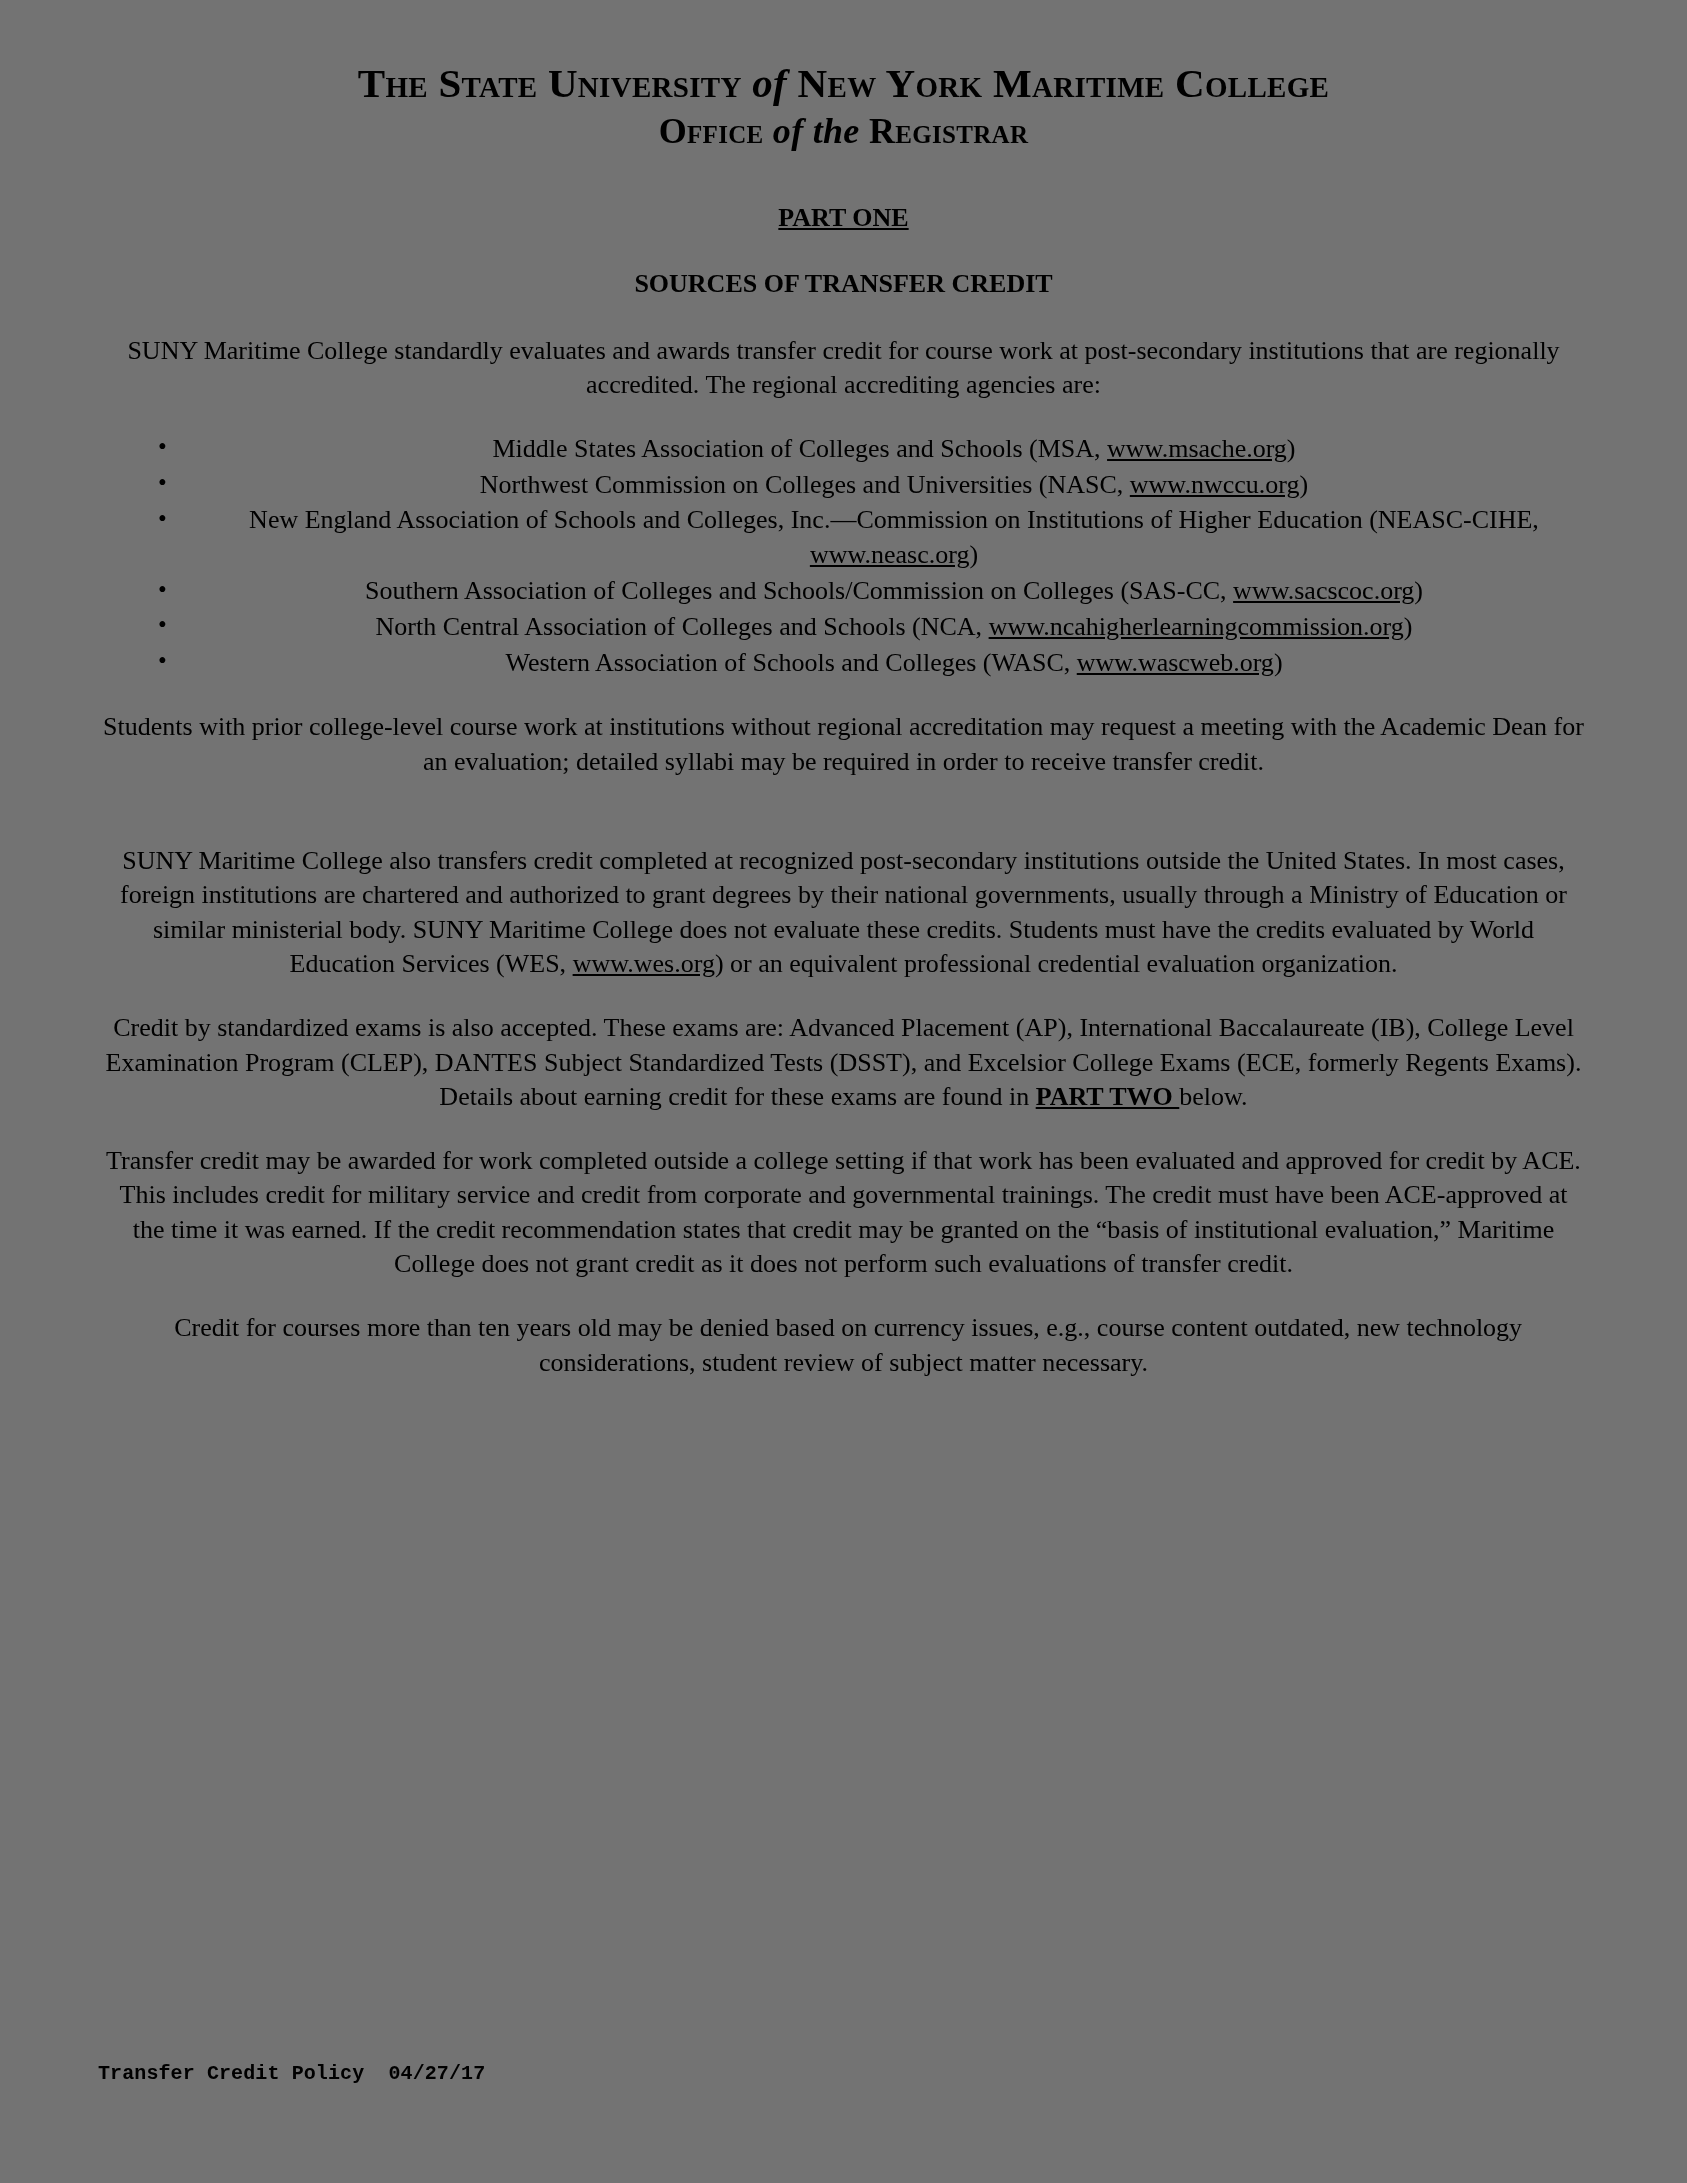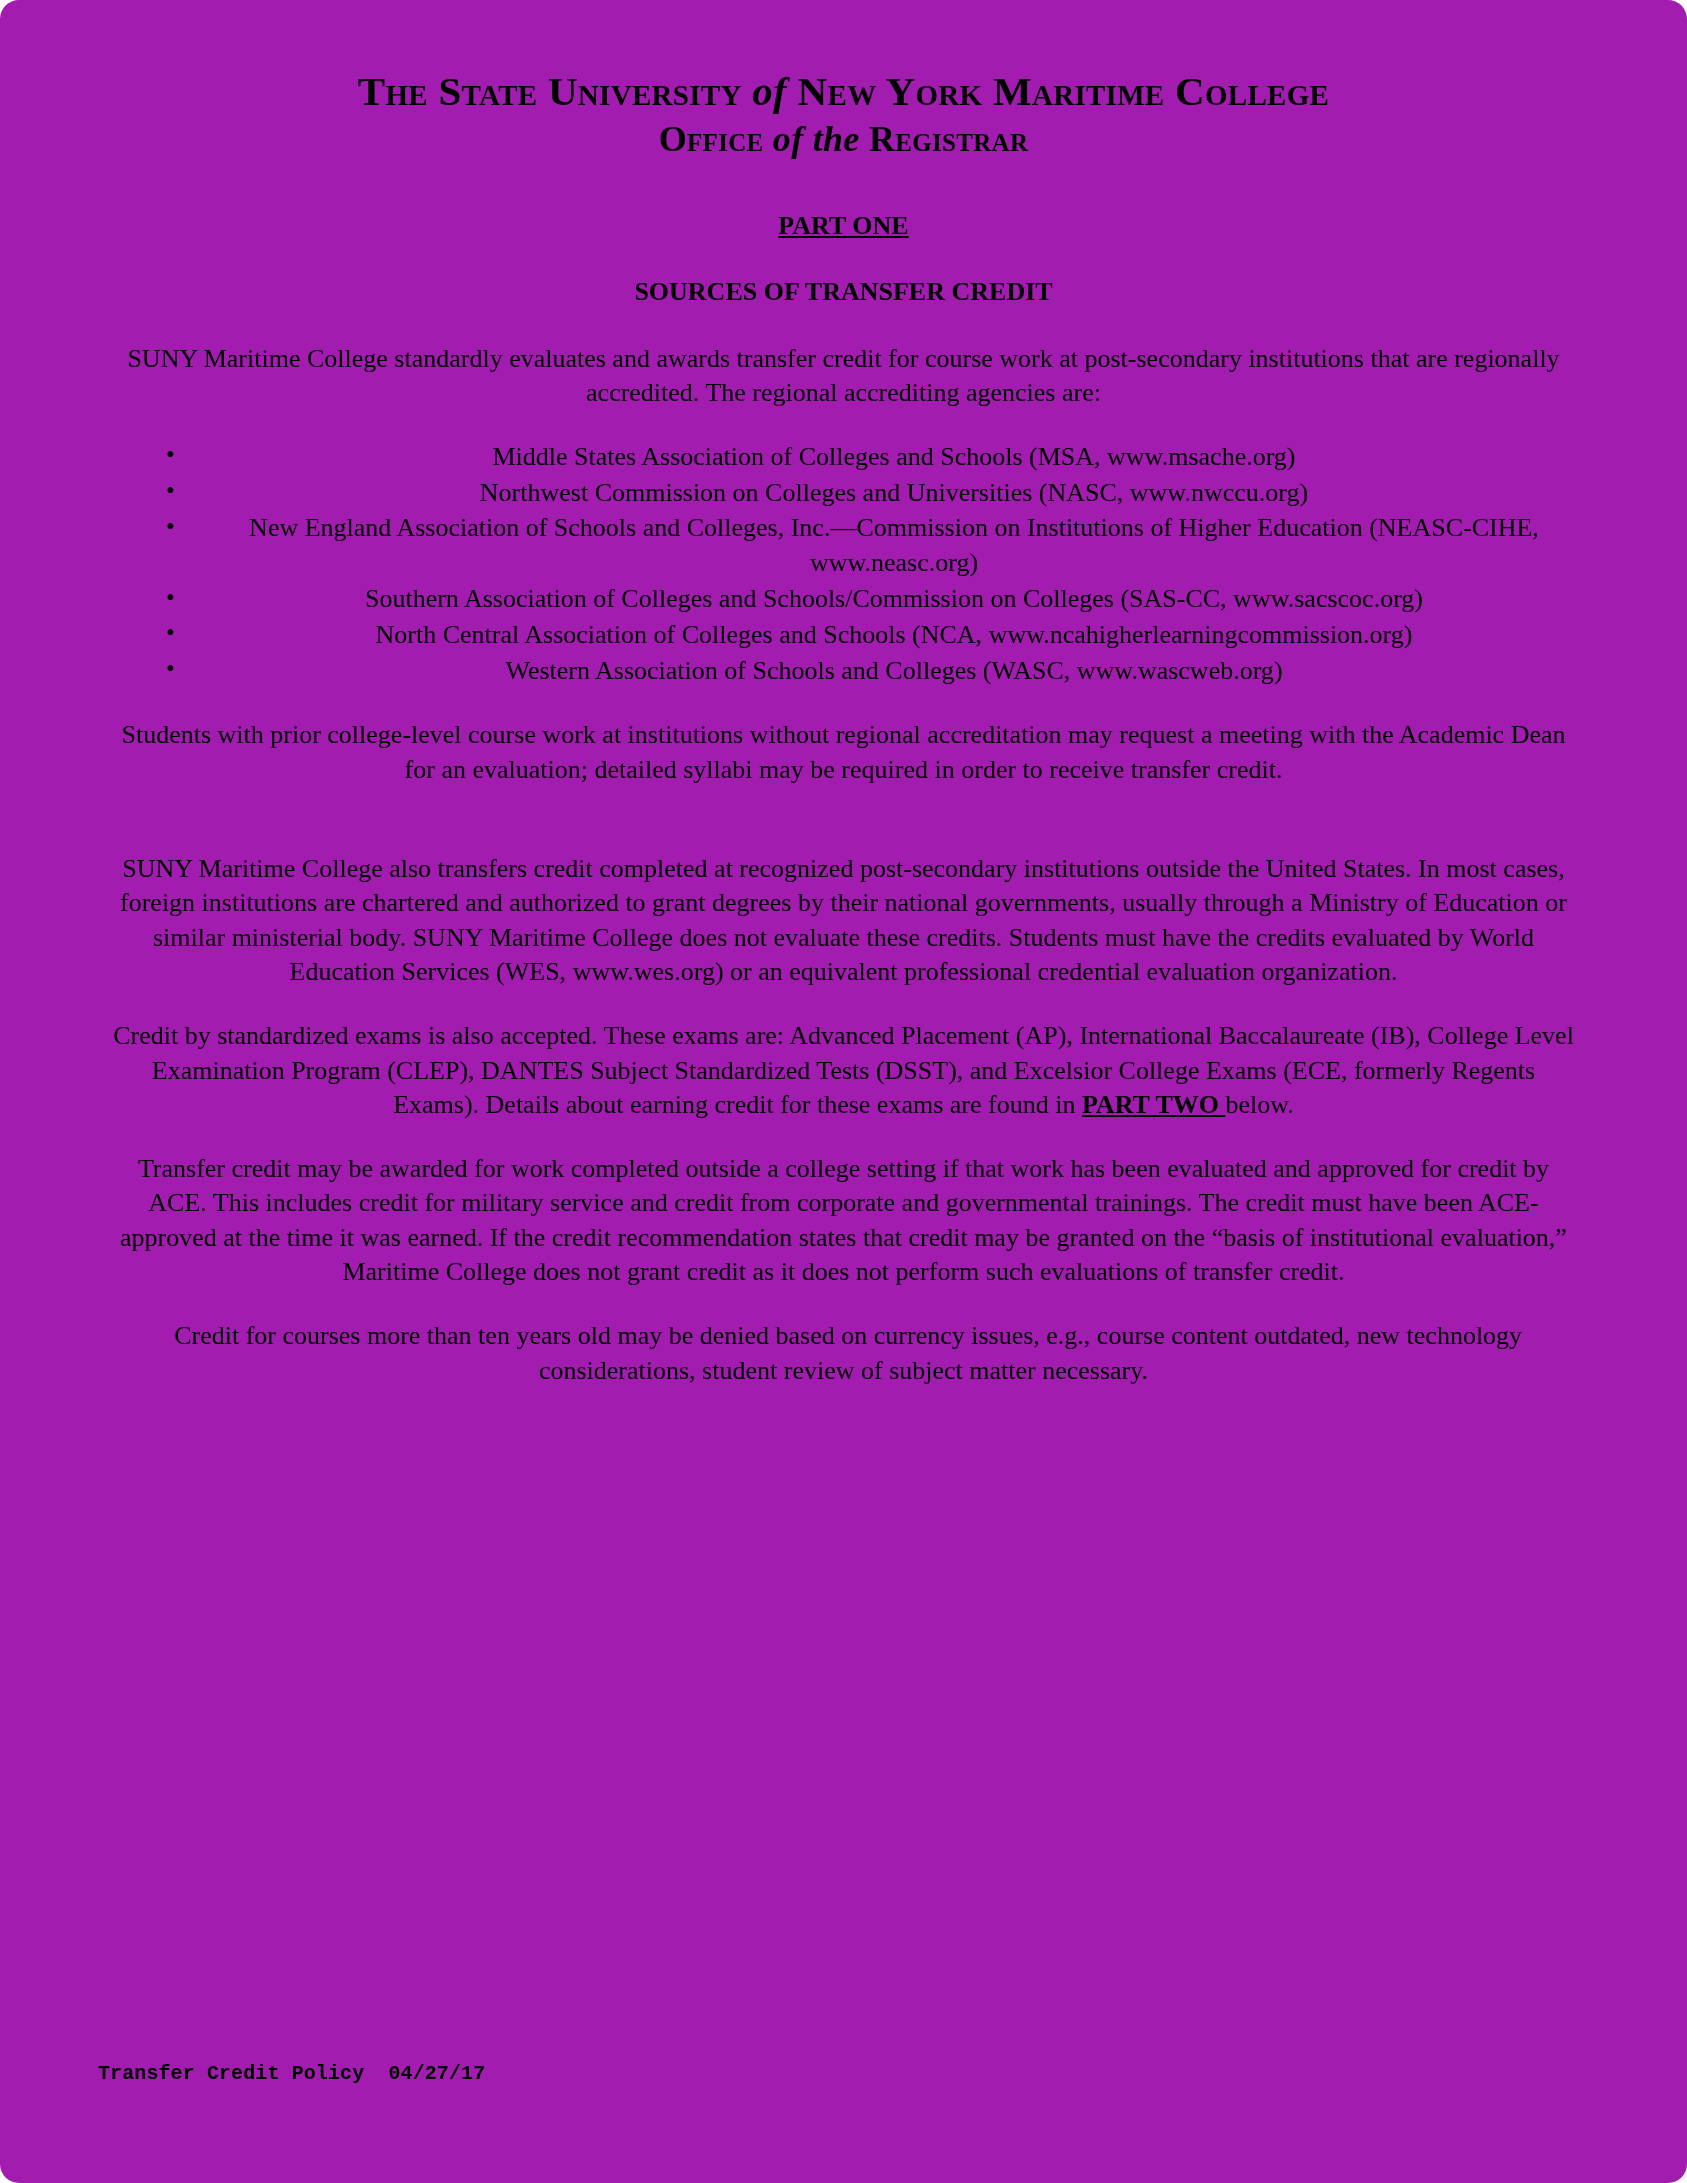--- a/index.html
+++ b/index.html
@@ -5,27 +5,26 @@
 <style>
   html, body {
     margin: 0;
     padding: 0;
     background: #ffffff;
   }
   .page {
     position: relative;
     width: 1687px;
     height: 2183px;
-    background: #a21caf;
+    background: #737373;
     box-sizing: border-box;
-    padding: 12px;
+    padding: 4px;
     overflow: hidden;
     font-family: "Liberation Serif", "DejaVu Serif", serif;
     color: #000000;
-    border-radius: 19px;
   }
 
   
   .doc-header {
     text-align: center;
     padding-top: 57px;
   }
   .header-line1 {
     font-family: "Liberation Serif", "DejaVu Serif", serif;
     font-size: 41px;
@@ -95,20 +94,21 @@
   }
   ul.agency-list li::before {
     content: "\2022";
     position: absolute;
     left: 56px;
     top: -1.3px;
     font-size: 25px;
     line-height: 1.33;
   }
   .url {
+    text-decoration: underline;
   }
   .bold-underline {
     font-weight: 700;
     text-decoration: underline;
   }
 
   
   .doc-footer {
     position: absolute;
     left: 98px;

